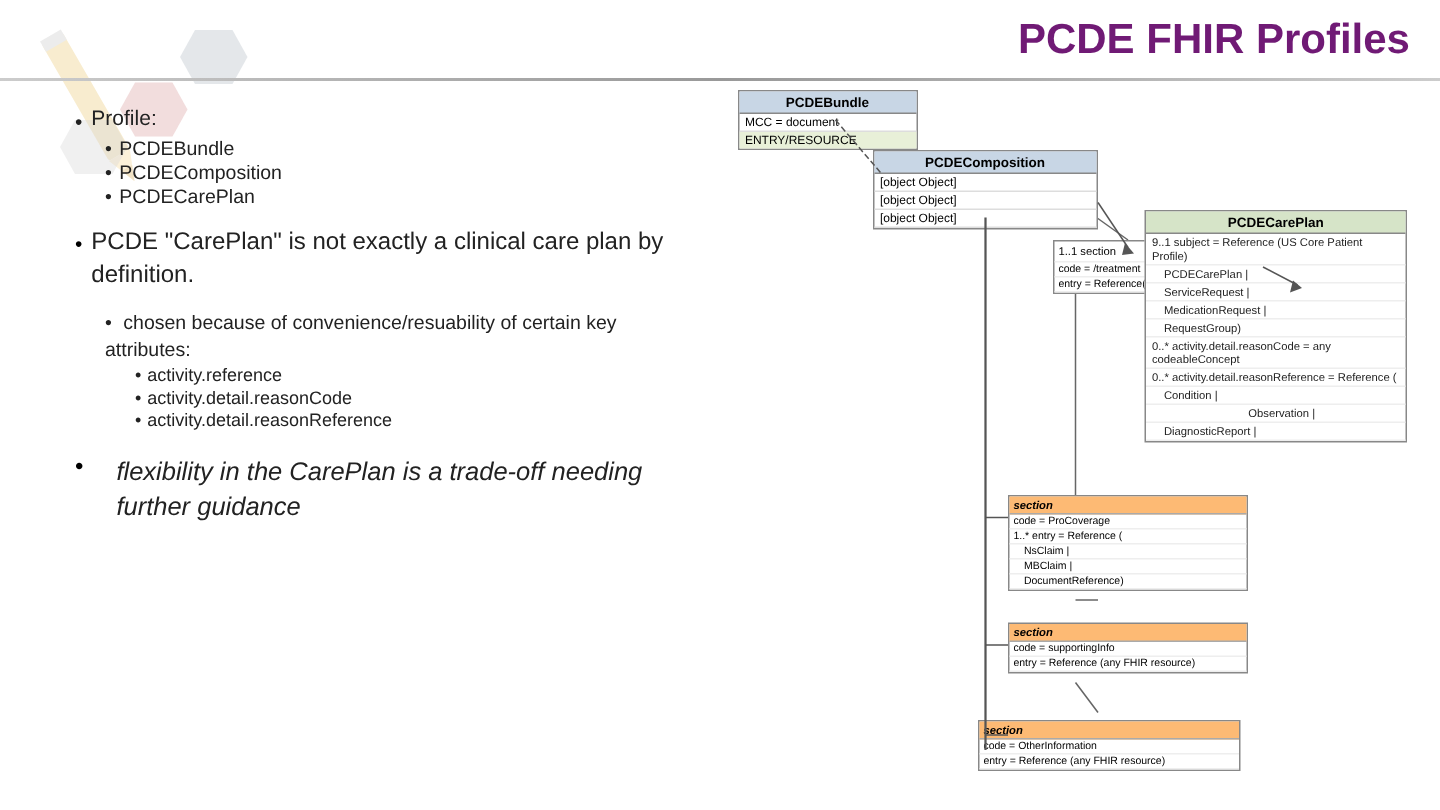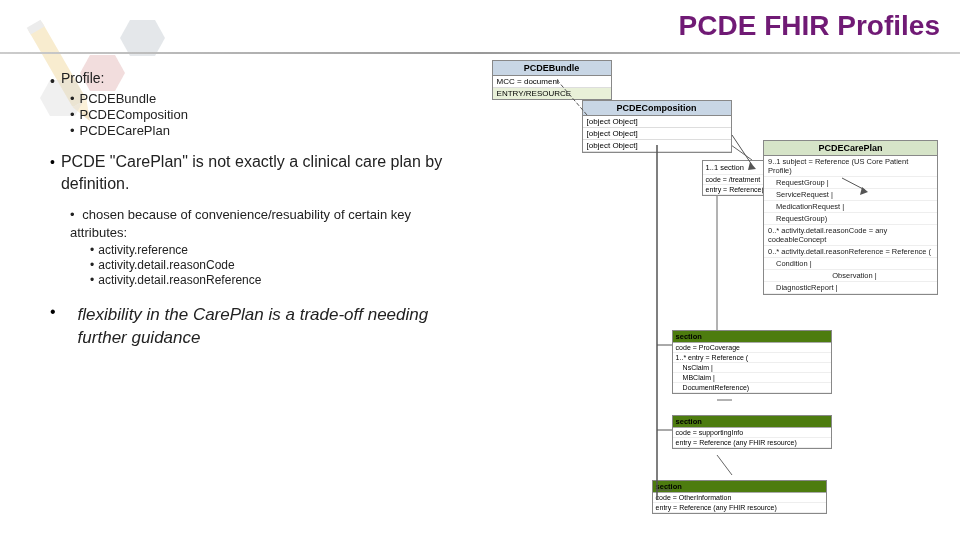--- a/index.html
+++ b/index.html
@@ -215,25 +215,26 @@
 
     
     .section-box {
       position: absolute;
       background: #fff;
       border: 1.5px solid #888;
       font-size: 8px;
     }
 
     .section-box .box-title {
-      background: #4d7c0f;
+      background: #fdba74;
       padding: 1px 3px;
       font-weight: bold;
       border-bottom: 1px solid #aaa;
       font-size: 7.5px;
+      font-style: italic;
     }
 
     .section-box .box-row {
       padding: 1px 3px;
       font-size: 7px;
       border-bottom: 1px solid #eee;
     }
 
     
     .diagram-svg {
@@ -373,21 +374,21 @@
 
       <div class="section-box" style="top:100px; left:230px; width:140px;">
         <div class="box-row" style="font-size:7.5px; padding:2px 3px; border-bottom:1px solid #eee;">1..1  section</div>
         <div class="box-row">      code = /treatment</div>
         <div class="box-row" style="font-size:7px;">      entry = Reference(PCDECarePlan)</div>
       </div>
 
       <div class="careplan-box" style="top:80px; right:2px; width:175px;">
         <div class="box-title">PCDECarePlan</div>
         <div class="box-row">9..1  subject = Reference (US Core Patient Profile)</div>
-        <div class="box-row" style="padding-left:12px;">        RequestGroup |</div>
+        <div class="box-row" style="padding-left:12px;">        PCDECarePlan |</div>
         <div class="box-row" style="padding-left:12px;">        ServiceRequest |</div>
         <div class="box-row" style="padding-left:12px;">        MedicationRequest |</div>
         <div class="box-row" style="padding-left:12px;">        RequestGroup)</div>
         <div class="box-row">0..*  activity.detail.reasonCode = any codeableConcept</div>
         <div class="box-row">0..*  activity.detail.reasonReference = Reference (</div>
         <div class="box-row" style="padding-left:12px;">        Condition |</div>
         <div class="box-row" style="padding-left:12px;text-align:center;">        Observation |</div>
         <div class="box-row" style="padding-left:12px;">        DiagnosticReport |</div>
       </div>
 

